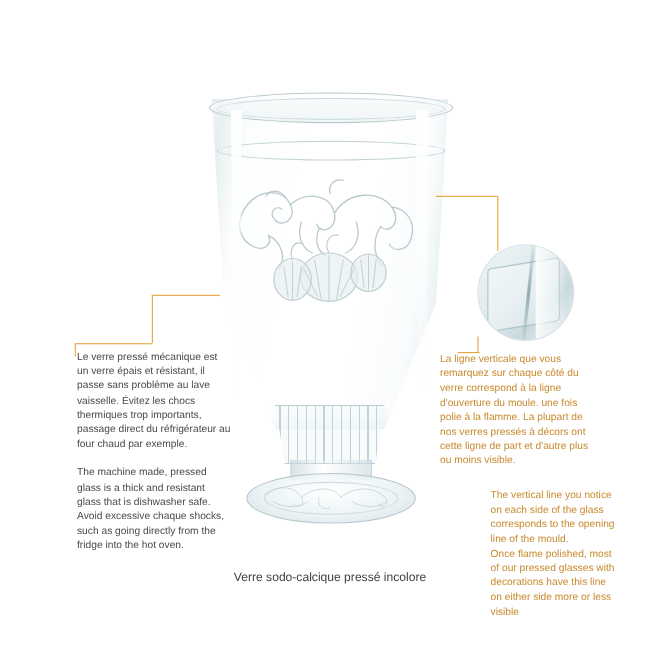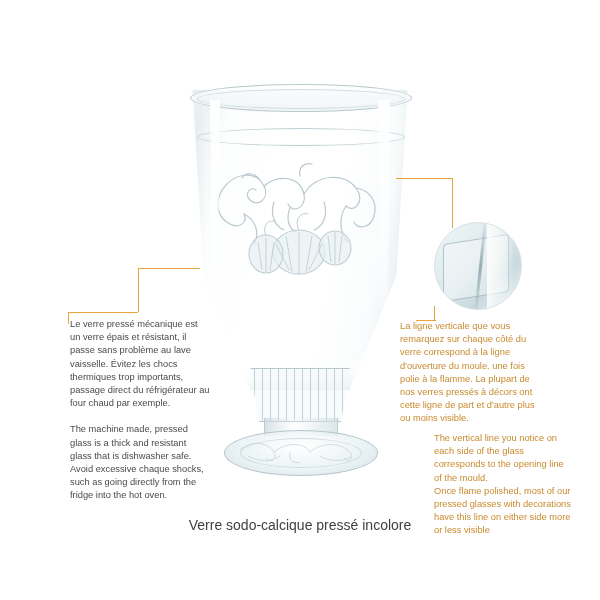--- a/index.html
+++ b/index.html
@@ -248,29 +248,29 @@
     color: #c98a2e;
   }
   .txt-right-fr p { margin: 0; }
 
   .txt-right-en {
     left: 434px;
     top: 432px;
     width: 140px;
     color: #c98a2e;
   }
-  .txt-right-en p { margin: 0; }
+  .txt-right-en p { margin: 12px; }
 
   .caption {
     position: absolute;
     left: 0;
     top: 518px;
     width: 600px;
     text-align: center;
-    font-size: 14px;
+    font-size: 11px;
     line-height: 14px;
     color: #3f3f3f;
   }
   .caption p { margin: 0; }
 </style>
 </head>
 <body>
 
 <div id="stage">
 

